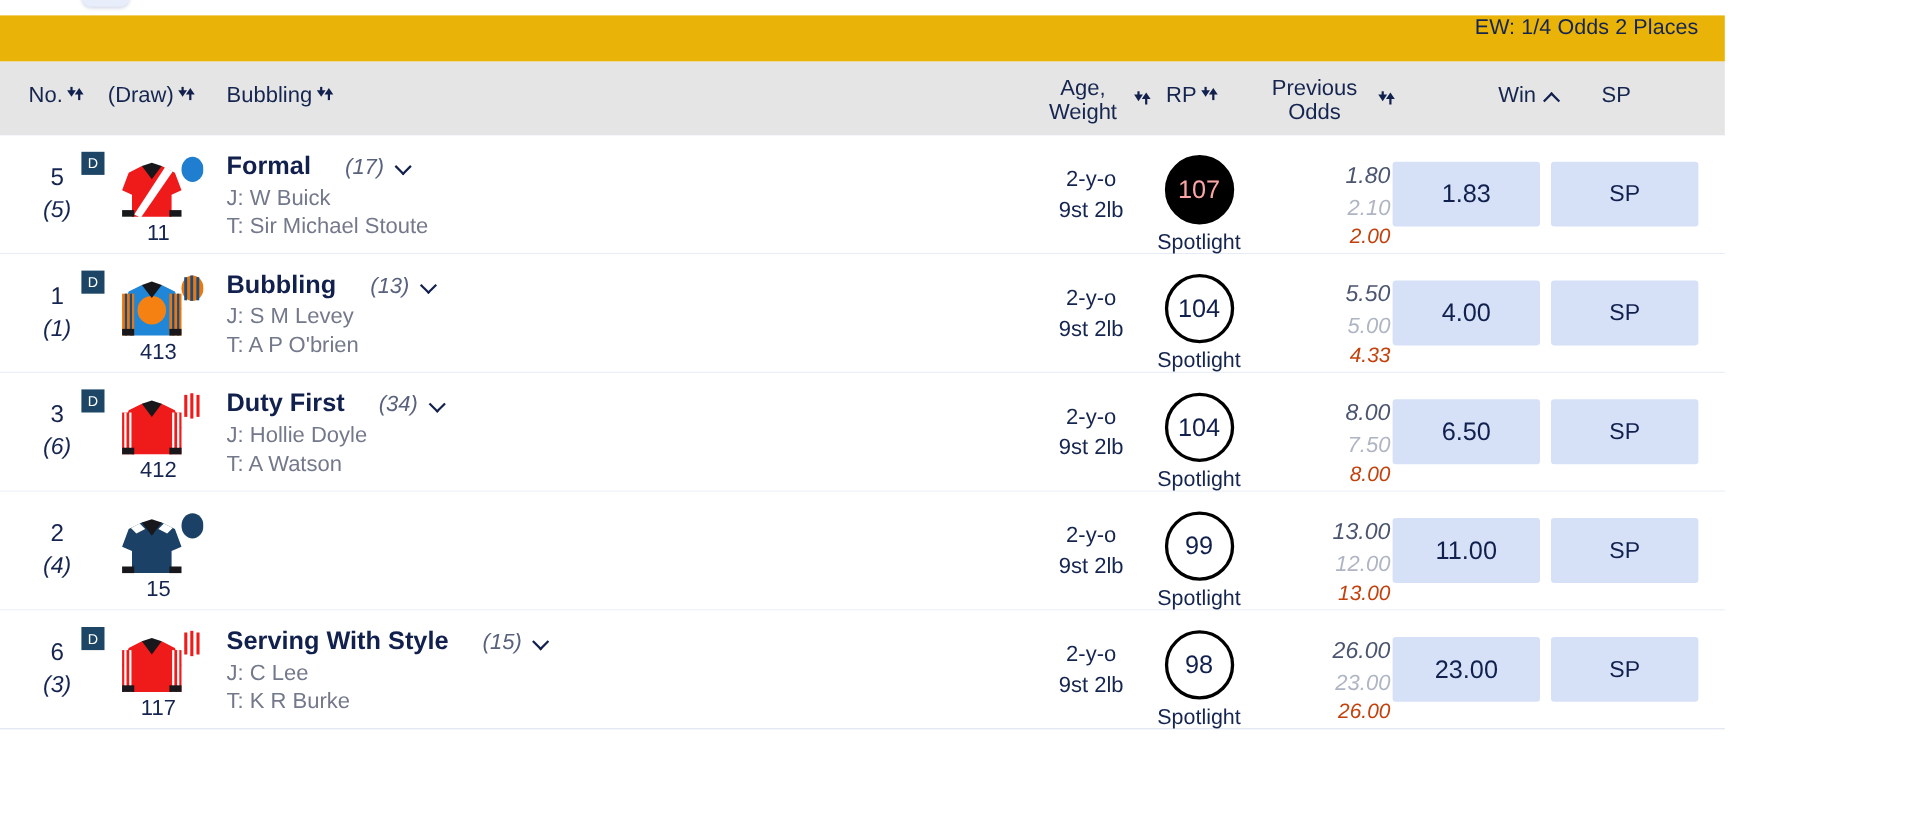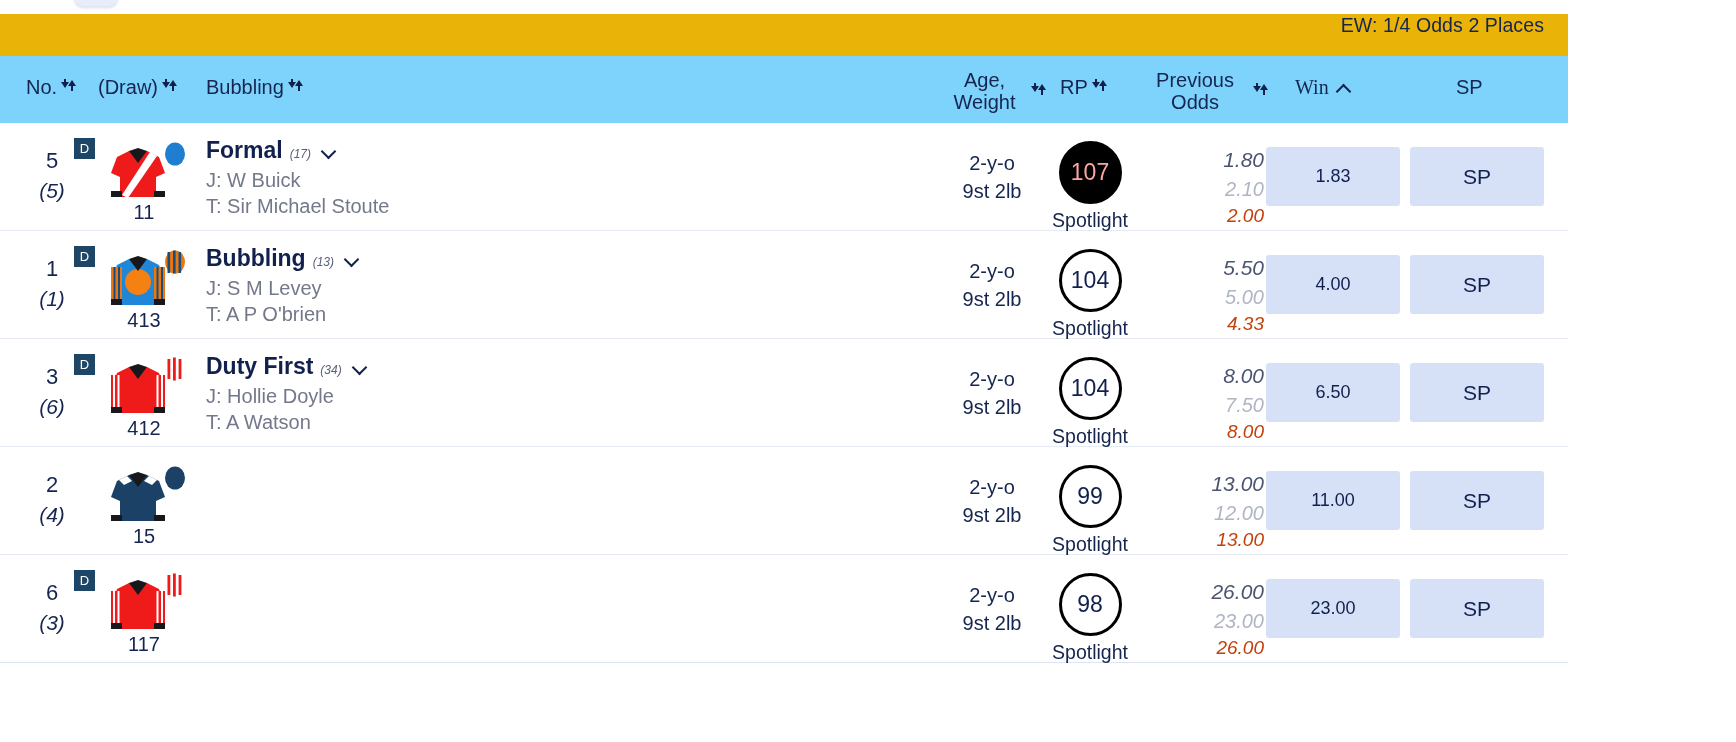--- a/index.html
+++ b/index.html
@@ -26,36 +26,36 @@
     background:#eab308;
     display:flex;align-items:flex-start;justify-content:flex-end;
   }
   .ew-text{
     font-size:19.5px;color:#15254f;padding-right:24px;letter-spacing:.1px;
   }
 
   
   .thead{
     position:absolute;left:0;top:56px;width:1568px;height:67px;
-    background:#7dd3fc;border-bottom:1px solid #dde4f2;
+    background:#e5e5e5;border-bottom:1px solid #dde4f2;
   }
   .th{
     position:absolute;display:flex;align-items:center;gap:4px;
     font-size:20px;color:#15254f;line-height:1.12;
   }
   .th .lbl{white-space:pre-line;}
   .th-no{left:26px;top:20px;}
   .th-draw{left:98px;top:20px;}
   .th-sel{left:206px;top:20px;}
   .th-age{left:942px;top:13px;width:104px;justify-content:flex-end;}
   .th-age .lbl{text-align:center;flex:1;}
   .th-rp{left:1060px;top:20px;}
   .th-prev{left:1141px;top:13px;width:127px;}
   .th-prev .lbl{text-align:center;flex:1;}
-  .th-win{left:1295px;top:20px;font-family:Liberation Serif, serif;}
+  .th-win{left:1362px;top:20px;}
   .th-sp{left:1456px;top:20px;}
 
   .sorticon{display:inline-block;width:15px;height:17px;position:relative;flex:0 0 auto;}
   .sorticon::before,.sorticon::after{
     content:"";position:absolute;width:0;height:0;
   }
   .sorticon::before{ 
     left:0;top:3px;
     border-left:4px solid transparent;border-right:4px solid transparent;
     border-top:6px solid #11204d;
@@ -104,21 +104,21 @@
   .silks{position:absolute;left:103px;top:16px;width:82px;height:62px;}
   .silks svg{display:block;}
   .formfig{
     position:absolute;left:103px;top:78px;width:82px;text-align:center;
     font-size:20px;color:#15254f;
   }
 
   
   .selcell{position:absolute;left:206px;top:14px;}
   .horse{font-size:23px;color:#11204d;font-weight:bold;display:flex;align-items:baseline;gap:7px;}
-  .horse .or{font-size:12px;font-style:italic;font-weight:normal;color:#59627d;}
+  .horse .or{font-size:20px;font-style:italic;font-weight:normal;color:#59627d;margin-left:24px;}
   .chev-dn{
     display:inline-block;width:17px;height:12px;position:relative;margin-left:2px;
   }
   .chev-dn::before{
     content:"";position:absolute;left:3px;top:0px;width:9px;height:9px;
     border-right:2.4px solid #11204d;border-bottom:2.4px solid #11204d;
     transform:rotate(45deg);
   }
   .jt{font-size:20px;color:#73788a;margin-top:5px;}
   .jt.t{margin-top:3px;}
@@ -148,21 +148,21 @@
   .prevcell div{font-size:21px;}
   .prevcell div:nth-child(1){color:#4b5570;}
   .prevcell div:nth-child(2){color:#b0b5c4;font-size:20px;}
   .prevcell div:nth-child(3){color:#c2410c;font-size:19px;}
 
   
   .winbtn{
     position:absolute;left:1266px;top:24px;width:134px;height:59px;
     background:#d6e1f8;border-radius:3px;
     display:flex;align-items:center;justify-content:center;
-    font-size:18px;color:#11204d;
+    font-size:23px;color:#11204d;
   }
   .spbtn{
     position:absolute;left:1410px;top:24px;width:134px;height:59px;
     background:#d6e1f8;border-radius:3px;
     display:flex;align-items:center;justify-content:center;
     font-size:21px;color:#11204d;
   }
 </style>
 </head>
 <body>
@@ -437,20 +437,29 @@
         <path d="M26 12 L35 24 L44 12 L35 9 Z" fill="#17171c"></path>
             <rect x="8" y="52" width="11" height="6" fill="#17171c"></rect>
             <rect x="51" y="52" width="11" height="6" fill="#17171c"></rect>
         <ellipse cx="72" cy="14" rx="9.5" ry="11.5" fill="#ffffff"></ellipse>
         <rect x="64.5" y="4" width="2.8" height="20" fill="#ef1b1b"></rect>
         <rect x="70" y="2.5" width="2.8" height="23" fill="#ef1b1b"></rect>
         <rect x="75.6" y="4" width="2.8" height="20" fill="#ef1b1b"></rect>
       </svg>
         </div>
     <div class="formfig">117</div>
+    <div class="selcell">
+      <div class="horse">
+        <span>Serving With Style</span>
+        <span class="or">(15)</span>
+        <span class="chev-dn"></span>
+      </div>
+      <div class="jt">J: C Lee</div>
+      <div class="jt t">T: K R Burke</div>
+    </div>
     <div class="agecell">
       <div>2-y-o</div>
       <div>9st 2lb</div>
     </div>
     <div class="rpcell">
       <div class="rpcircle outline">98</div>
       <div class="spotlight">Spotlight</div>
     </div>
     <div class="prevcell">
           <div>26.00</div>

